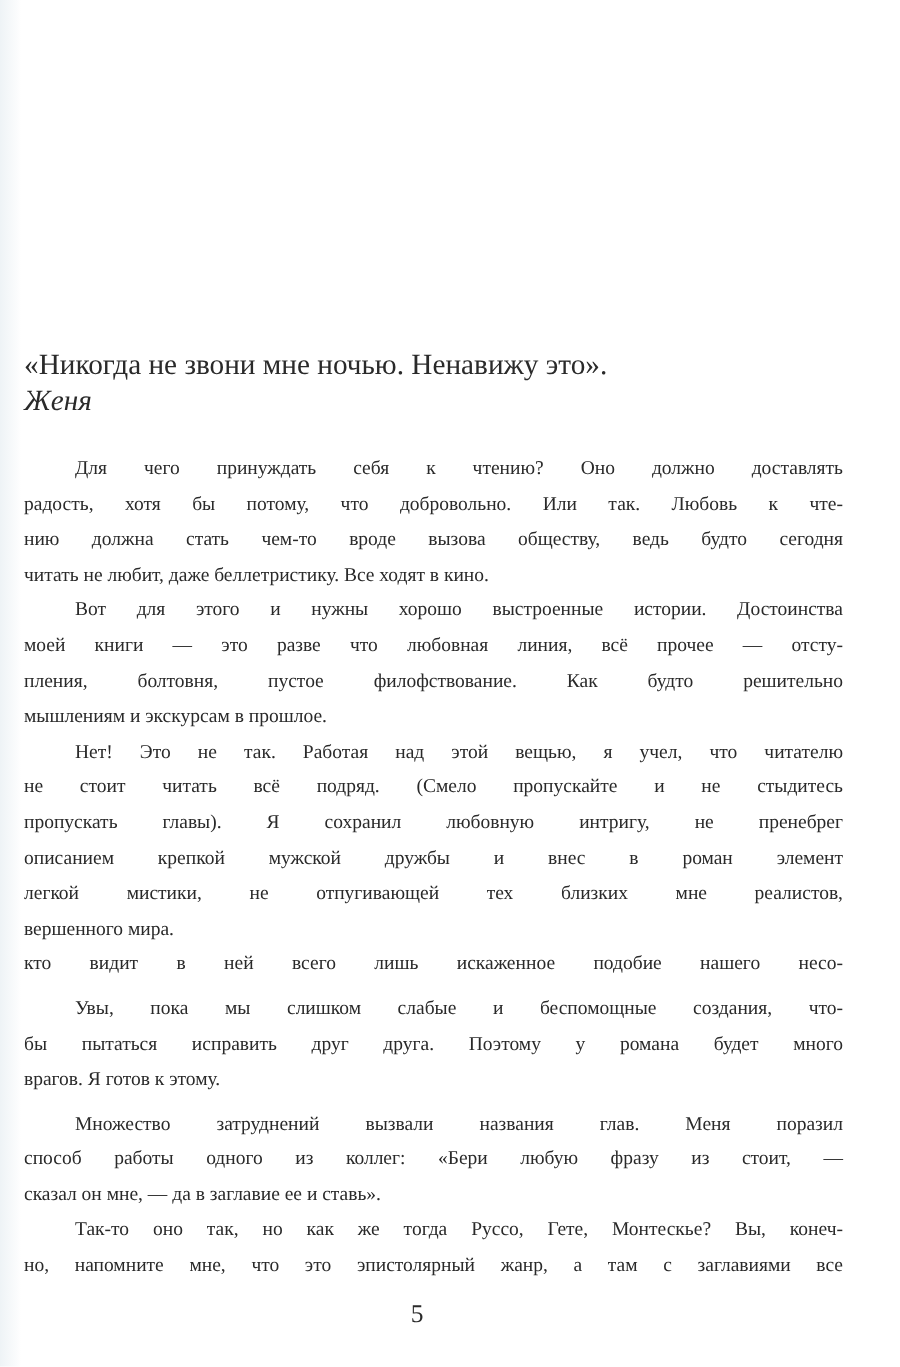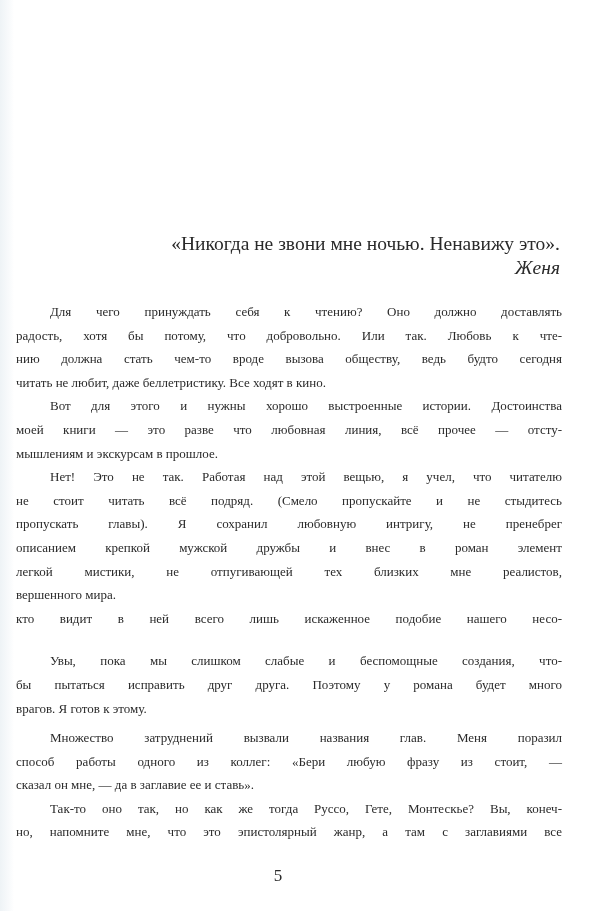--- a/index.html
+++ b/index.html
@@ -9,21 +9,21 @@
     position: relative;
     font-family: "Liberation Serif", "DejaVu Serif", serif;
     color: #2a2a2a;
   }
   .page-edge {
     position: absolute; left: 0; top: 0; bottom: 0; width: 14px;
     background: linear-gradient(to right, #eef3f6, #fbfcfd 80%, #ffffff);
   }
   .epigraph {
     position: absolute; left: 16px; right: 40px; top: 232px;
-    text-align: right; font-size: 19.5px; line-height: 24px;
+    text-align: left; font-size: 19.5px; line-height: 24px;
   }
   .epigraph .author { font-style: italic; }
   .body-text {
     position: absolute; left: 16px; width: 546px; top: 290px;
     font-size: 13px; line-height: 23.6px;
     text-align: justify;
   }
   .line { display: block; text-align: justify; text-align-last: justify; white-space: nowrap; }
   .line.last { text-align-last: left; }
   .line.first { text-indent: 34px; }
@@ -45,32 +45,33 @@
 <div class="body-text">
   <div class="para" style="margin-top:10px">
     <span class="line first">Для чего принуждать себя к чтению? Оно должно доставлять</span>
     <span class="line">радость, хотя бы потому, что добровольно. Или так. Любовь к чте-</span>
     <span class="line">нию должна стать чем-то вроде вызова обществу, ведь будто сегодня</span>
     <span class="line last">читать не любит, даже беллетристику. Все ходят в кино.</span>
   </div>
   <div class="para">
     <span class="line first">Вот для этого и нужны хорошо выстроенные истории. Достоинства</span>
     <span class="line">моей книги — это разве что любовная линия, всё прочее — отсту-</span>
+    <span class="line">пления, болтовня, пустое филофствование. Как будто решительно</span>
     <span class="line last">мышлениям и экскурсам в прошлое.</span>
   </div>
   <div class="para">
     <span class="line first">Нет! Это не так. Работая над этой вещью, я учел, что читателю</span>
     <span class="line">не стоит читать всё подряд. (Смело пропускайте и не стыдитесь</span>
     <span class="line">пропускать главы). Я сохранил любовную интригу, не пренебрег</span>
     <span class="line">описанием крепкой мужской дружбы и внес в роман элемент</span>
     <span class="line">легкой мистики, не отпугивающей тех близких мне реалистов,</span>
     <span class="line last">вершенного мира.</span>
     <span class="line">кто видит в ней всего лишь искаженное подобие нашего несо-</span>
   </div>
-  <div class="para" style="margin-top:19px">
+  <div class="para" style="margin-top:6px">
     <span class="line first">Увы, пока мы слишком слабые и беспомощные создания, что-</span>
     <span class="line">бы пытаться исправить друг друга. Поэтому у романа будет много</span>
     <span class="line last">врагов. Я готов к этому.</span>
   </div>
   <div class="para" style="margin-top:6px">
     <span class="line first">Множество затруднений вызвали названия глав. Меня поразил</span>
     <span class="line">способ работы одного из коллег: «Бери любую фразу из стоит, —</span>
     <span class="line last">сказал он мне, — да в заглавие ее и ставь».</span>
   </div>
   <div class="para">

